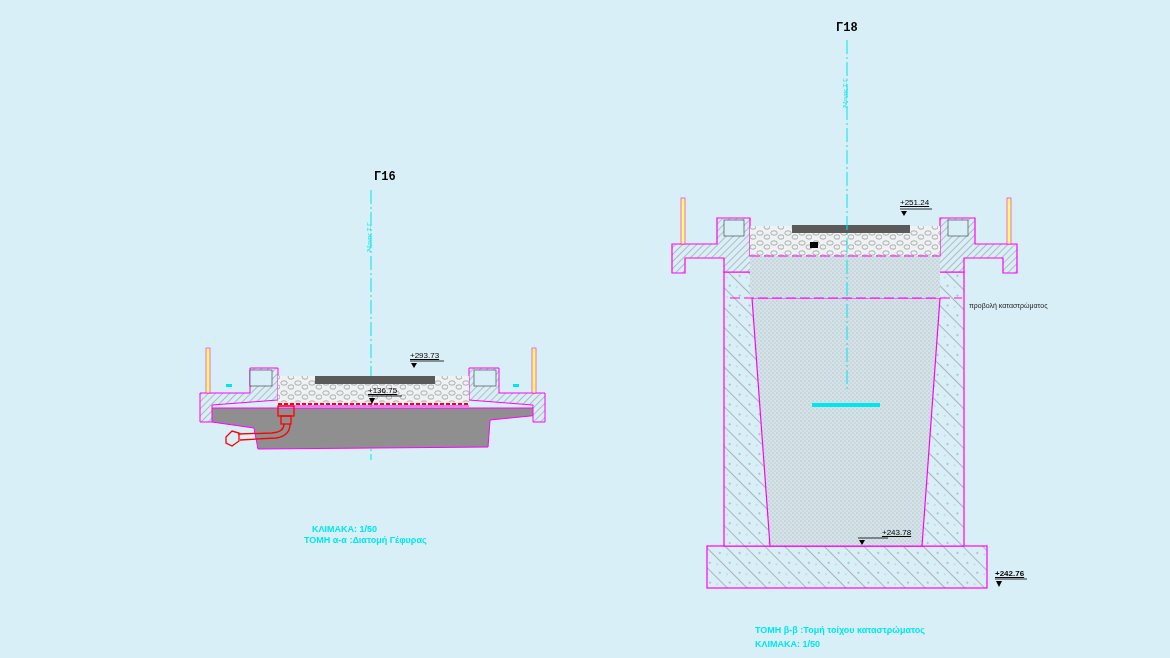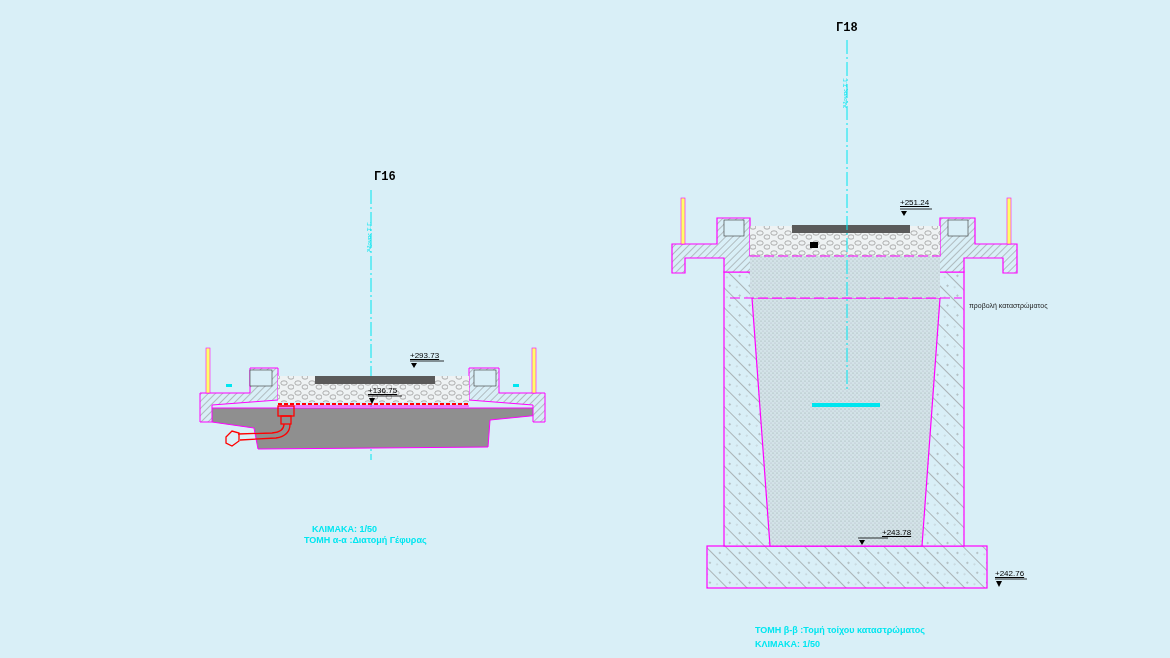--- a/index.html
+++ b/index.html
@@ -117,16 +117,16 @@
 <div class="lbl axis-text" style="left:366px;top:252px;">Άξονας Σ.Γ.</div>
 <div class="lbl elev" style="left:410px;top:351px;">+293.73</div>
 <div class="lbl elev" style="left:368px;top:386px;">+136.75</div>
 <div class="lbl title" style="left:304px;top:511px;margin-top:24px;">ΤΟΜΗ α-α  :Διατομή Γέφυρας</div>
 <div class="lbl title" style="left:312px;top:524px;">ΚΛΙΜΑΚΑ: 1/50</div>
 
 <div class="lbl grid-id" style="left:836px;top:21px;">Γ18</div>
 <div class="lbl axis-text" style="left:842px;top:108px;">Άξονας Σ.Γ.</div>
 <div class="lbl elev" style="left:900px;top:198px;">+251.24</div>
 <div class="lbl elev" style="left:882px;top:528px;text-decoration:underline;">+243.78</div>
-<div class="lbl elev" style="left:995px;top:569px;">+242.76</div>
+<div class="lbl elev" style="left:995px;top:569px;font-weight:bold;">+242.76</div>
 <div class="lbl note" style="left:969px;top:302px;">προβολή καταστρώματος</div>
 <div class="lbl title" style="left:755px;top:625px;">ΤΟΜΗ β-β  :Τομή τοίχου καταστρώματος</div>
 <div class="lbl title" style="left:755px;top:639px;">ΚΛΙΜΑΚΑ: 1/50</div>
 
 </body></html>

